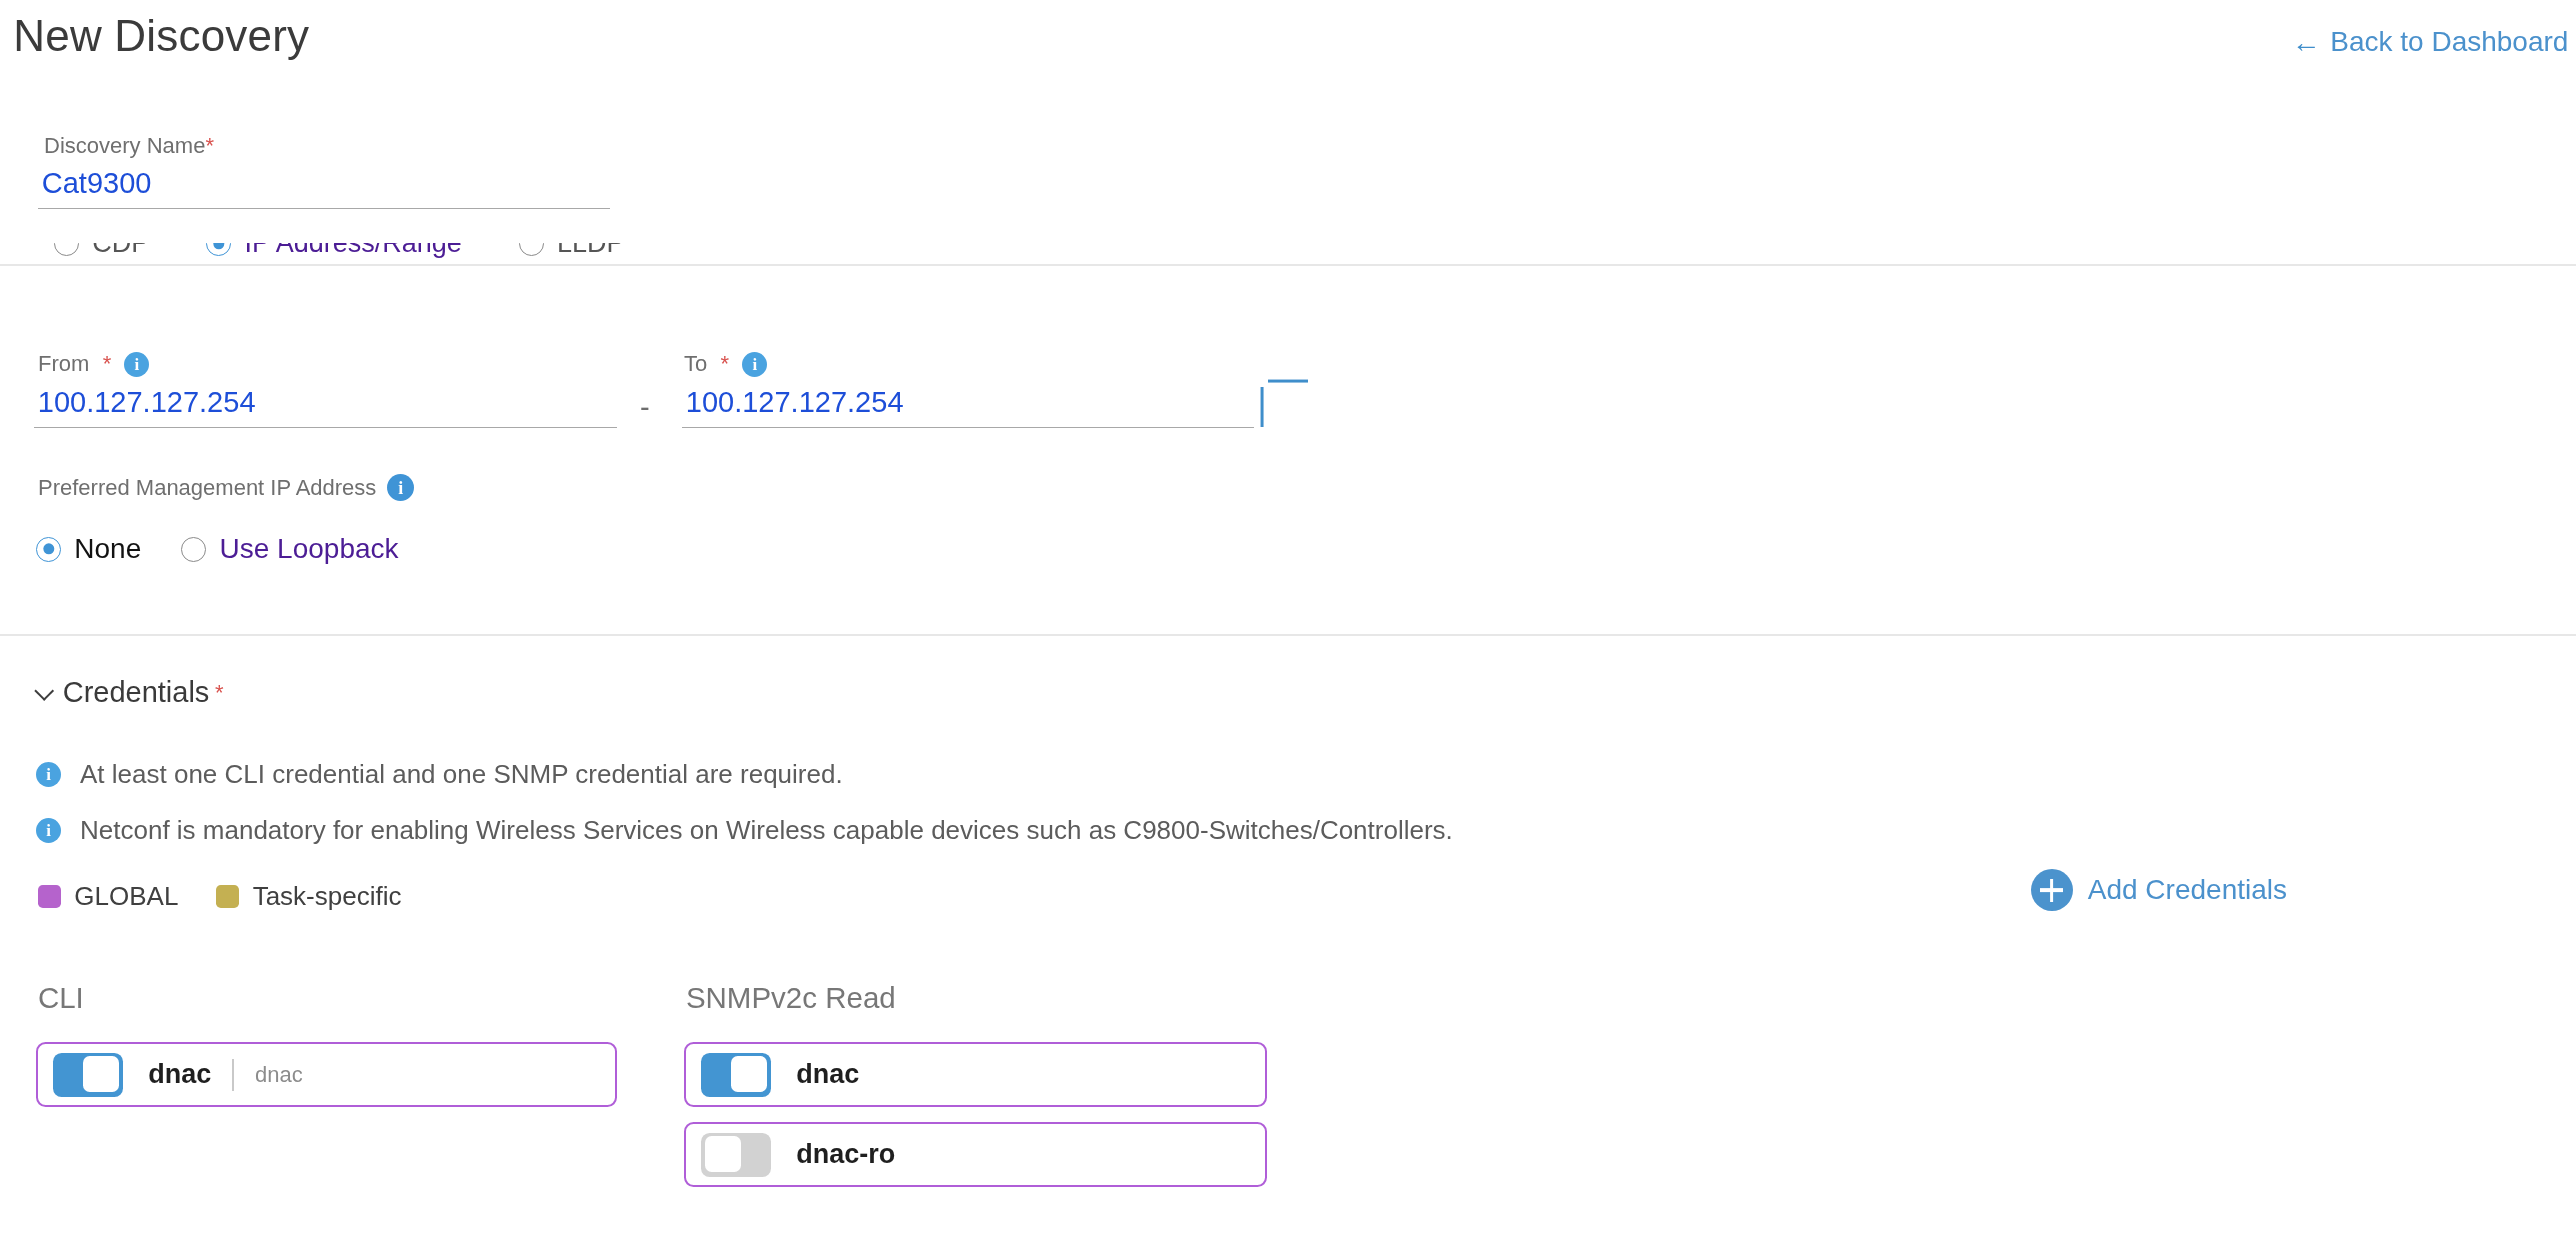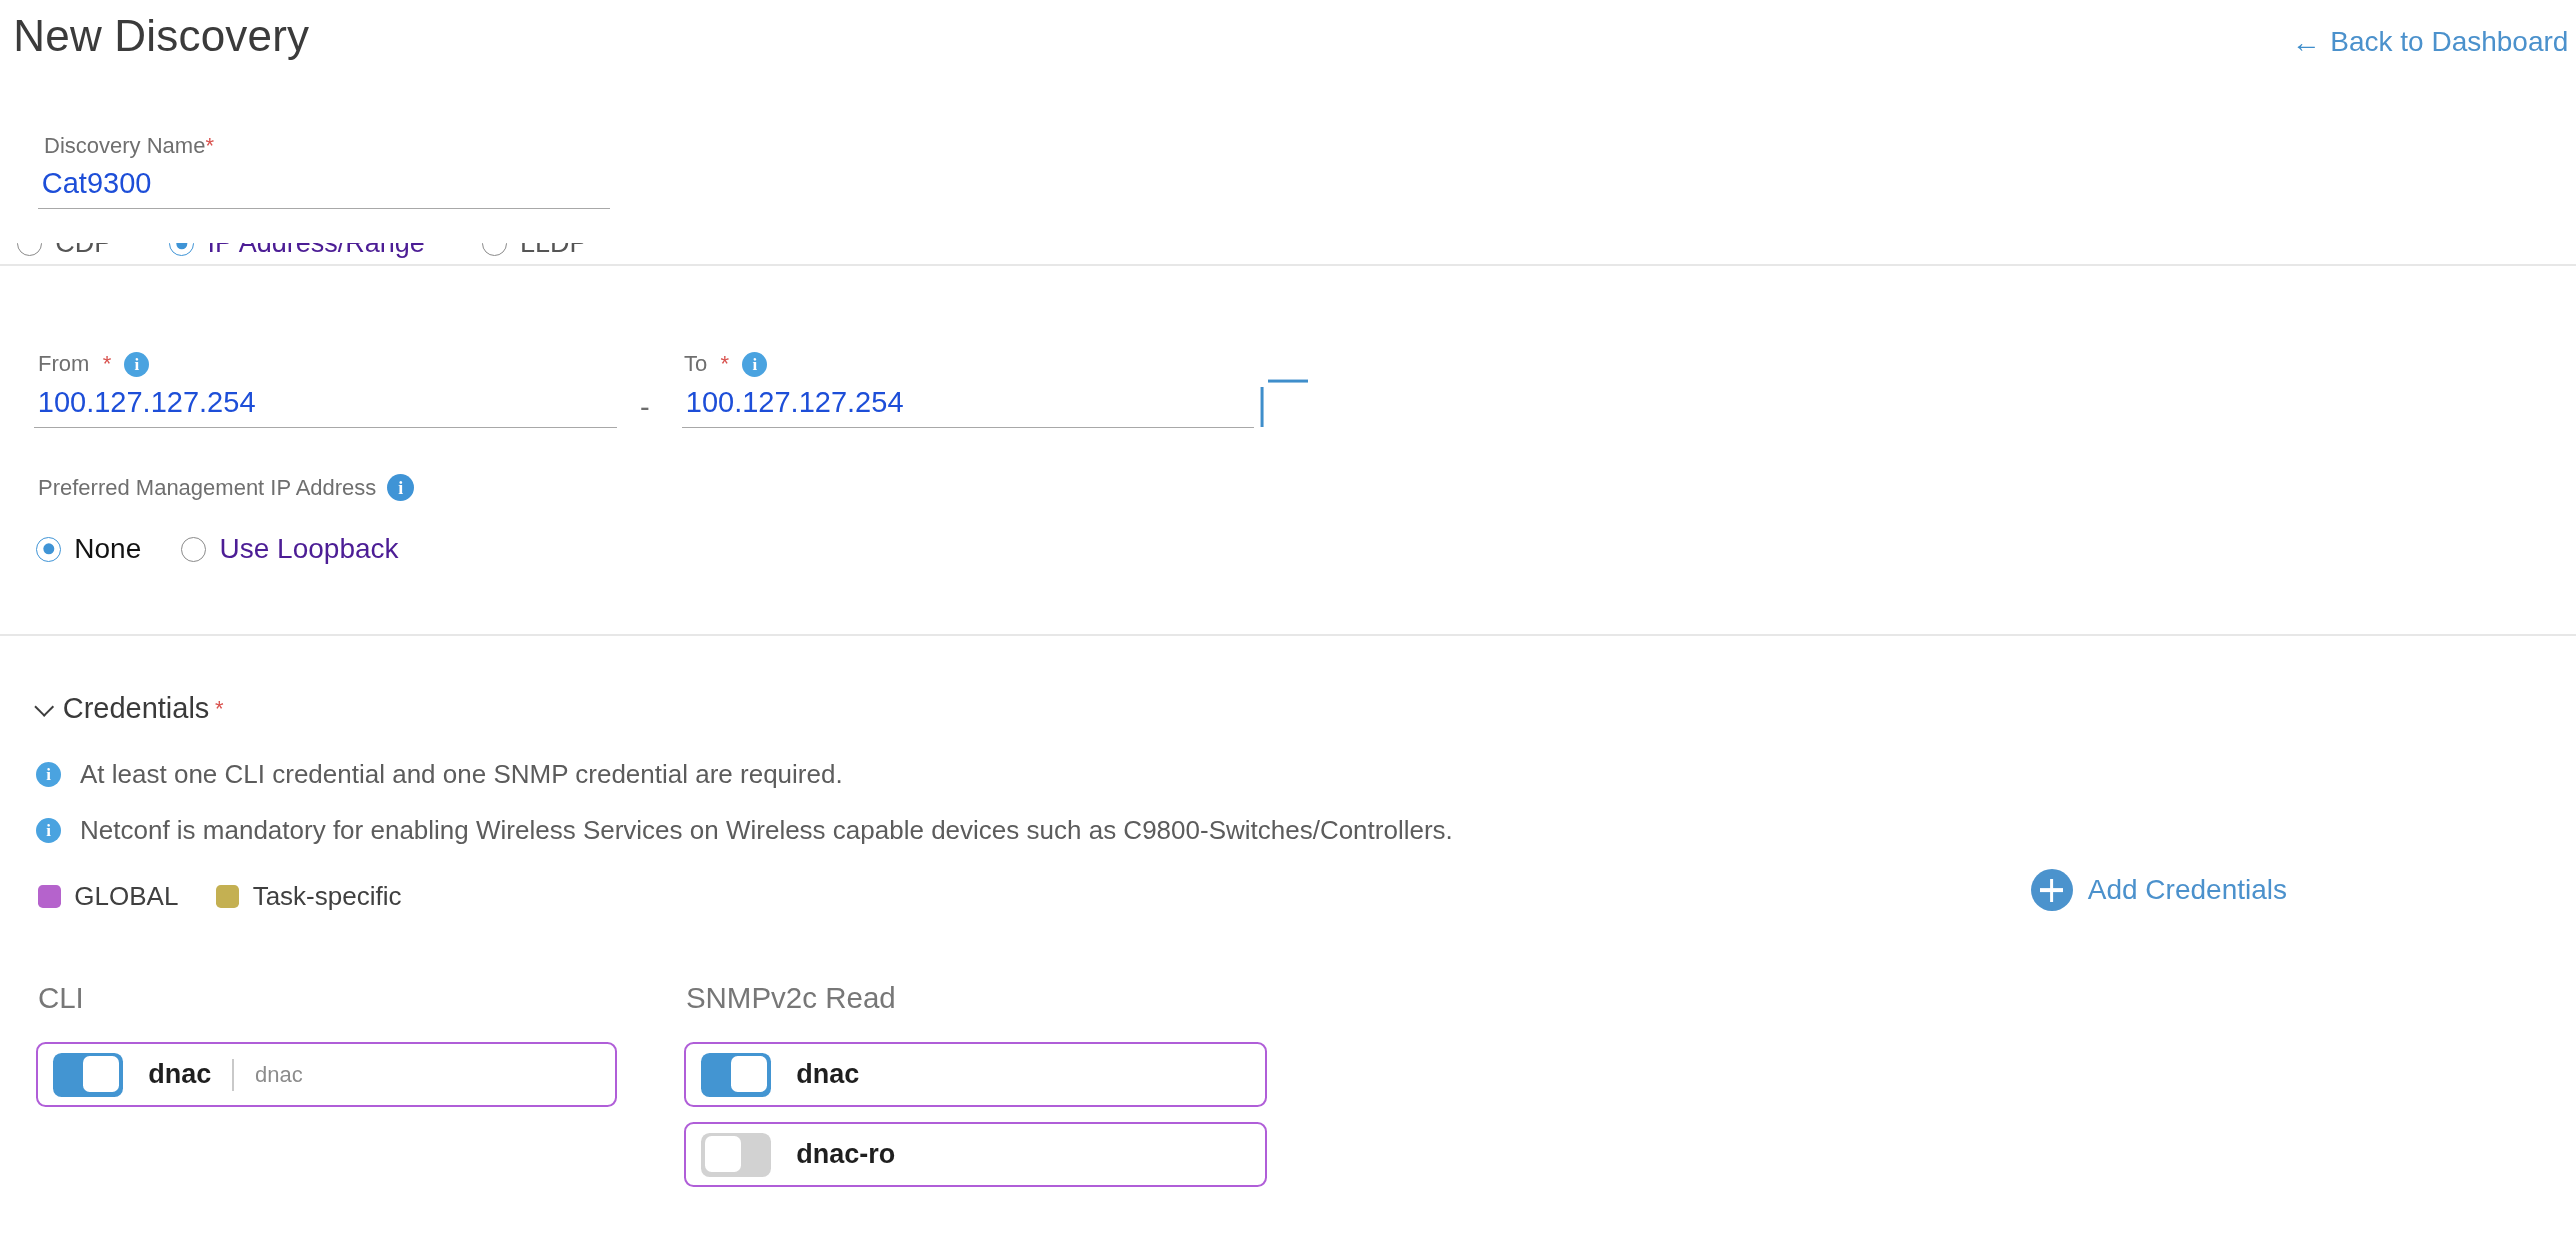--- a/index.html
+++ b/index.html
@@ -44,21 +44,21 @@
   #discovery-name-label { position: absolute; left: 44px; top: 133px; }
   #discovery-name-input { position: absolute; left: 38px; top: 167px; width: 572px; }
 
   
   .clip-band {
     position: absolute; left: 0; top: 243px; width: 2576px; height: 23px;
     overflow: hidden;
   }
   .clip-inner {
     position: absolute; left: 0; top: -26px; height: 53px; width: 1143px;
-    display: flex; align-items: center; gap: 0px; padding-left: 17px;
+    display: flex; align-items: center; gap: 0px; padding-left: 54px;
   }
   .radio-opt { display: flex; align-items: center; gap: 13.3px; margin-right: 57px; }
   .radio-dot {
     width: 25px; height: 25px; border-radius: 50%;
     border: 1.9px solid #8a8a8a; background: #fff;
     display:inline-block; position: relative; flex: none;
   }
   .radio-dot.on { border-color: #3f94d6; }
   .radio-dot.on::after {
     content:""; position: absolute; left: 50%; top: 50%;
@@ -114,21 +114,21 @@
     position: absolute; left: 36px; top: 533px;
     display: flex; align-items: center;
   }
   #pref-mgmt-radios .radio-opt { margin-right: 40px; }
   #pref-mgmt-radios .radio-text { font-size: 28px; }
   .radio-text.strong { color: #121212; }
 
   
   #credentials-header {
     position: absolute; left: 36px; top: 676px;
-    display: flex; align-items: center; gap: 5.7px; margin-top: 16px;
+    display: flex; align-items: center; gap: 5.7px;
   }
   .chevron-down {
     display:inline-block; width: 21px; height: 21px; position: relative; cursor:pointer;
   }
   .chevron-down::before {
     content:""; position:absolute; left: 1px; top: 1.9px;
     width: 12.4px; height: 12.4px;
     border-right: 2.9px solid #3d3d3d; border-bottom: 2.9px solid #3d3d3d;
     transform: rotate(45deg);
   }

